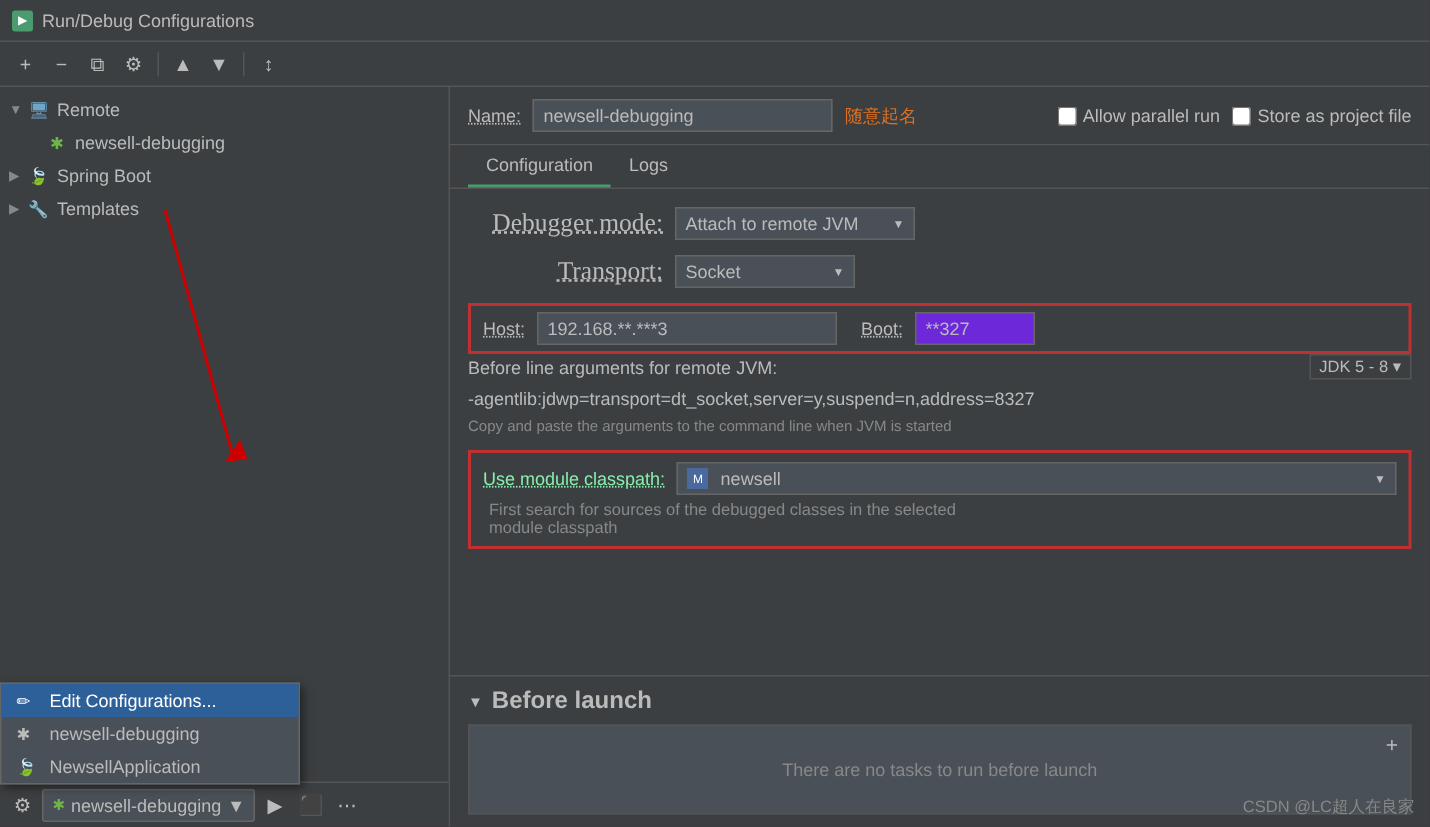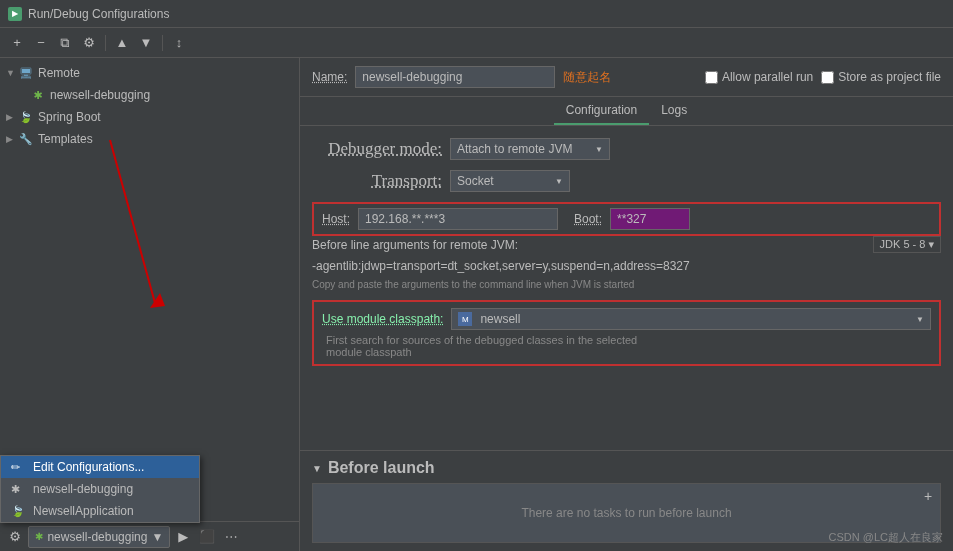--- a/index.html
+++ b/index.html
@@ -208,21 +208,20 @@
       font-size: 12px; color: #bbbbbb;
     }
     .store-project input { width: 13px; height: 13px; }
 
     
     .tabs-bar {
       display: flex;
       background: #3c3f41;
       border-bottom: 1px solid #555;
       padding: 0 12px;
-      justify-content: center;
     }
     .tab {
       padding: 6px 12px;
       cursor: pointer;
       font-size: 12px;
       color: #bbbbbb;
       border-bottom: 2px solid transparent;
     }
     .tab.active {
       color: #bbbbbb;
@@ -291,21 +290,21 @@
       padding: 0 6px;
       font-size: 12px;
       width: 200px;
     }
     .port-label {
       color: #bbbbbb; font-size: 12px;
       text-decoration: underline; text-decoration-style: dotted;
       margin-left: 8px;
     }
     .port-input {
-      background: #701a75;
+      background: #6d28d9;
       border: 1px solid #666;
       color: #bbbbbb;
       height: 22px;
       padding: 0 6px;
       font-size: 12px;
       width: 80px;
     }
 
     .cmd-section {
       margin-bottom: 10px;

